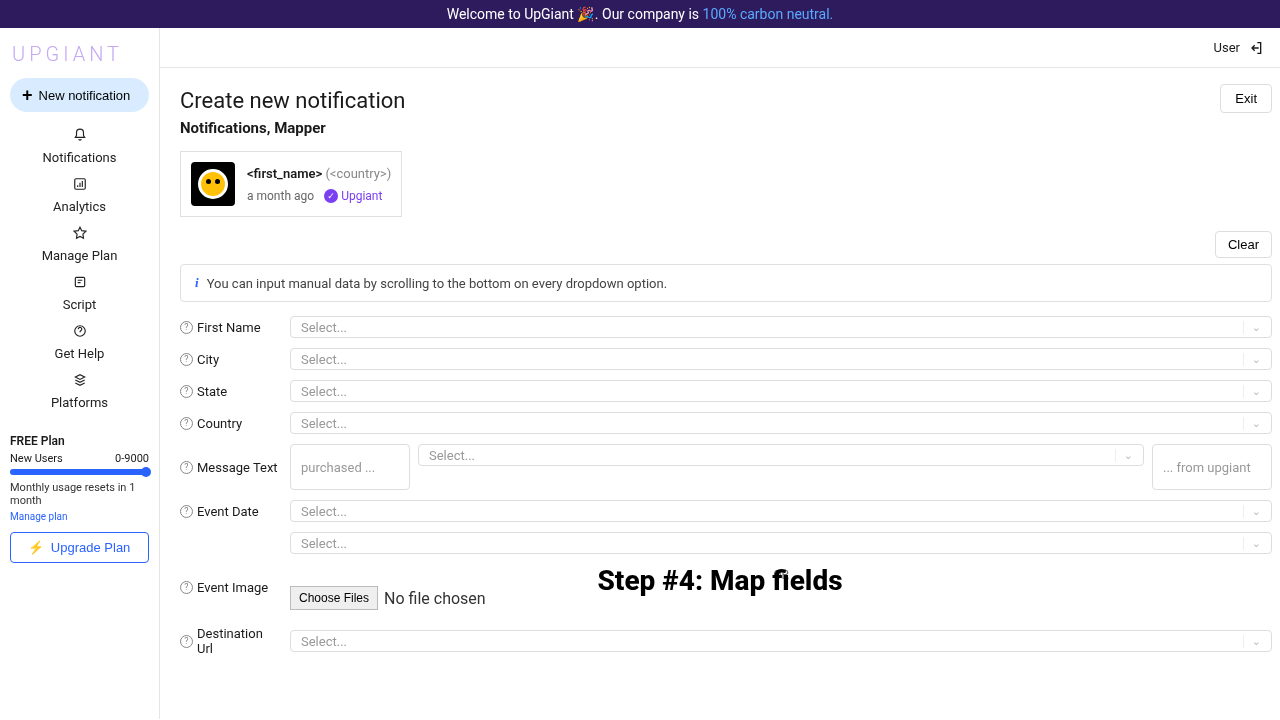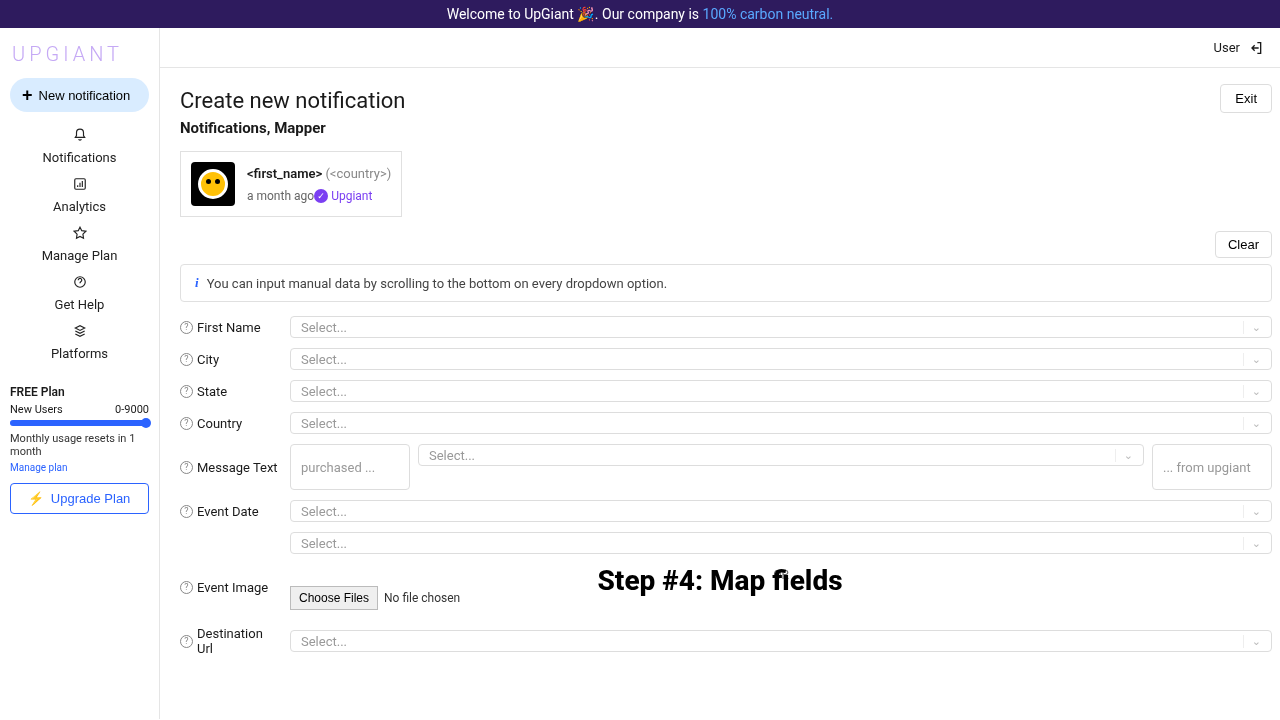--- a/index.html
+++ b/index.html
@@ -31,41 +31,41 @@
 .subtitle { font-weight: 700; font-size: 15px; margin-bottom: 14px; }
 .preview-card { display: inline-flex; border: 1px solid #e0e0e0; border-radius: 0; padding: 10px; gap: 12px; align-items: center; margin-bottom: 14px; }
 .avatar { width: 44px; height: 44px; background: #000; border-radius: 4px; display: flex; align-items: center; justify-content: center; }
 .avatar-inner { width: 30px; height: 30px; background: #ffc107; border-radius: 50%; border: 3px solid #fff; position: relative; }
 .avatar-inner::before { content: ""; position: absolute; top: 7px; left: 5px; width: 5px; height: 5px; background: #000; border-radius: 50%; }
 .avatar-inner::after { content: ""; position: absolute; top: 7px; right: 5px; width: 5px; height: 5px; background: #000; border-radius: 50%; }
 .preview-text { font-size: 13px; }
 .preview-line1 { margin-bottom: 8px; }
 .preview-line1 .fname { font-weight: 600; }
 .preview-line1 .country { color: #888; }
-.preview-line2 { display: flex; align-items: center; color: #666; font-size: 12px; }
+.preview-line2 { display: flex; align-items: center; gap: 10px; color: #666; font-size: 12px; }
 .verified { display: inline-flex; align-items: center; gap: 3px; color: #7b3ff2; font-size: 12px; }
 .verified-badge { width: 14px; height: 14px; background: #7b3ff2; border-radius: 50%; display: inline-flex; align-items: center; justify-content: center; color: #fff; font-size: 9px; }
 .clear-row { display: flex; justify-content: flex-end; margin-bottom: 6px; }
 .clear-btn { background: #fff; border: 1px solid #ddd; border-radius: 4px; padding: 5px 12px; font-size: 13px; cursor: pointer; }
 .info-box { border: 1px solid #e0e0e0; border-radius: 4px; padding: 10px 14px; font-size: 13px; color: #444; display: flex; align-items: center; gap: 8px; margin-bottom: 14px; }
 .info-i { color: #2b63ff; font-style: italic; font-family: serif; font-weight: bold; }
 .field-row { display: flex; align-items: center; margin-bottom: 10px; gap: 10px; }
 .field-label { width: 100px; display: flex; align-items: center; gap: 4px; font-size: 13px; flex-shrink: 0; }
 .q-icon { width: 13px; height: 13px; border: 1px solid #888; border-radius: 50%; display: inline-flex; align-items: center; justify-content: center; font-size: 9px; color: #888; flex-shrink: 0; }
 .select { flex: 1; border: 1px solid #ddd; border-radius: 4px; height: 22px; display: flex; align-items: center; justify-content: space-between; padding: 8px 10px; color: #999; font-size: 13px; cursor: pointer; background: #fff; }
 .select .chev { border-left: 1px solid #eee; padding-left: 8px; color: #bbb; font-size: 11px; }
 .text-input { border: 1px solid #ddd; border-radius: 4px; height: 46px; padding: 0 10px; color: #999; font-size: 13px; display: flex; align-items: center; background: #fff; }
 .msg-row { display: flex; gap: 8px; flex: 1; }
 .msg-prefix { width: 120px; }
 .msg-suffix { width: 120px; }
 .event-image-block { flex: 1; }
 .or-row { text-align: center; font-size: 12px; color: #666; margin: 4px 0; }
 .file-row { display: flex; align-items: center; gap: 6px; }
 .file-btn { background: #efefef; border: 1px solid #bbb; padding: 4px 8px; font-size: 12px; cursor: pointer; }
-.file-status { font-size: 12px; color: #333; }
+.file-status { font-size: 16px; color: #333; }
 .step-overlay { position: absolute; left: 50%; top: 536px; transform: translateX(-50%); font-size: 28px; font-weight: 800; color: #000; pointer-events: none; }
 </style>
 </head>
 <body>
 
 <div class="banner">
   <span>Welcome to UpGiant 🎉. Our company is </span><span class="link">100% carbon neutral.</span>
 </div>
 
 <div class="layout">
@@ -87,20 +87,27 @@
           <rect x="3" y="3" width="18" height="18" rx="2"></rect>
           <path d="M8 14v3M12 10v7M16 7v10"></path>
         </svg>
       <span>Analytics</span>
     </div>
     <div class="nav-item">
       <svg viewBox="0 0 24 24" fill="none" stroke="currentColor" stroke-width="2">
           <path d="M12 2l3 6 7 1-5 5 1 7-6-3-6 3 1-7-5-5 7-1 3-6z"></path>
         </svg>
       <span>Manage Plan</span>
+    </div>
+    <div class="nav-item">
+      <svg viewBox="0 0 24 24" fill="none" stroke="currentColor" stroke-width="2">
+          <rect x="4" y="4" width="16" height="16" rx="2"></rect>
+          <path d="M8 9h8M8 13h5"></path>
+        </svg>
+      <span>Script</span>
     </div>
     <div class="nav-item">
       <svg viewBox="0 0 24 24" fill="none" stroke="currentColor" stroke-width="2">
           <circle cx="12" cy="12" r="9"></circle>
           <path d="M9 9a3 3 0 115 2c-1 1-2 1-2 3M12 18h0"></path>
         </svg>
       <span>Get Help</span>
     </div>
     <div class="nav-item">
       <svg viewBox="0 0 24 24" fill="none" stroke="currentColor" stroke-width="2">

